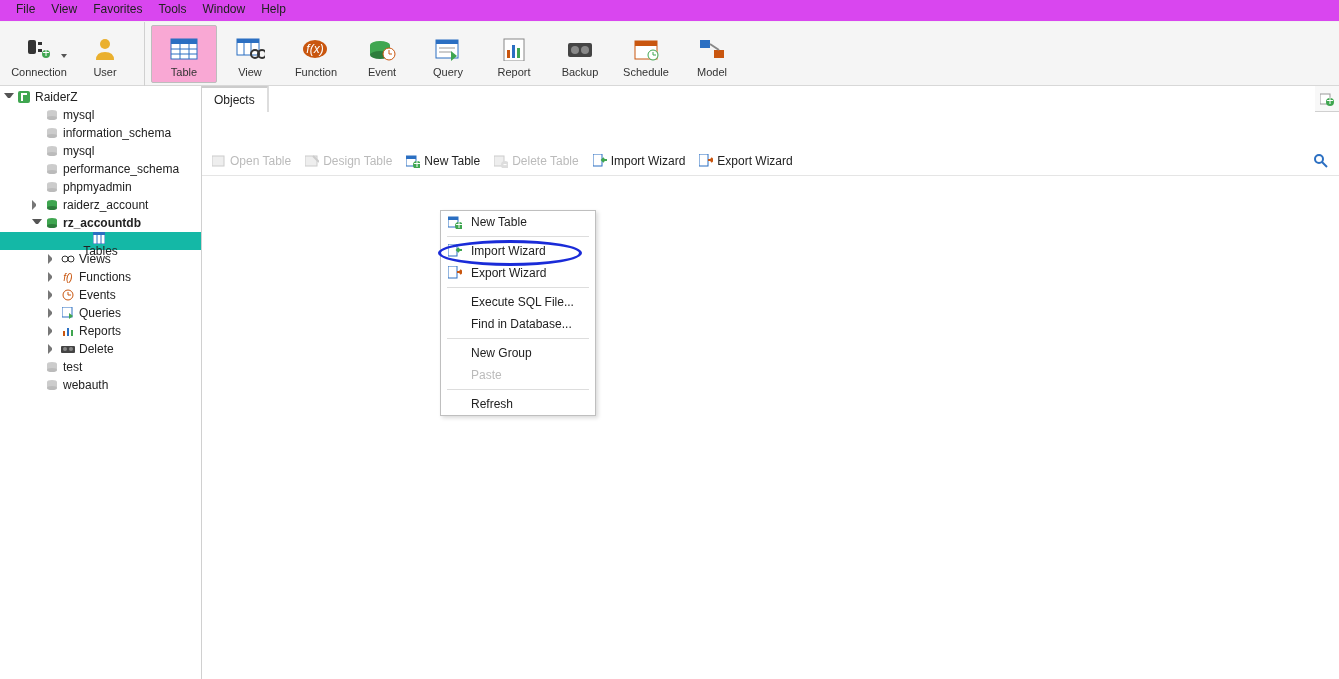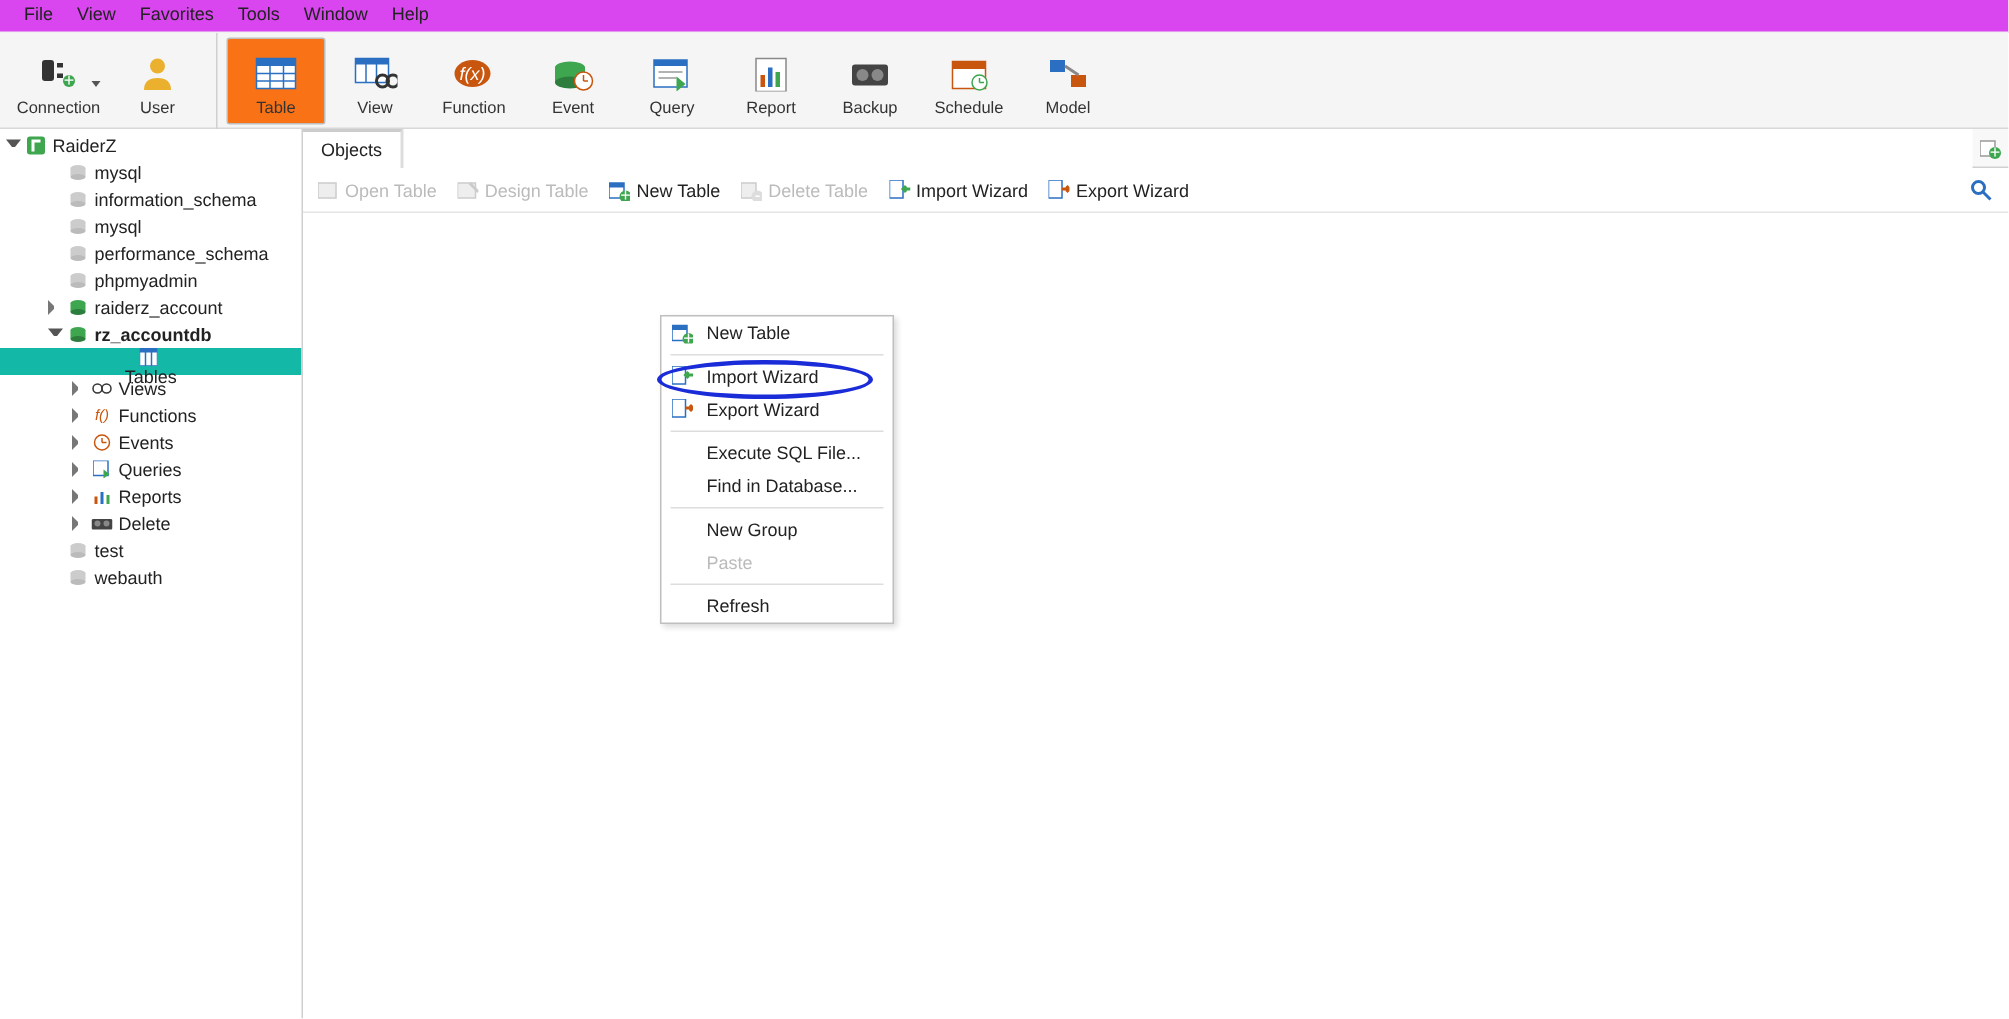--- a/index.html
+++ b/index.html
@@ -7,21 +7,21 @@
 
 
 .menubar { display: flex; height: 22px; align-items: flex-start; padding: 0 8px; background: #d946ef; border-bottom: 1px solid #f0f0f0; }
 .menubar span { padding: 2px 8px; cursor: default; }
 
 
 .toolbar { display: flex; align-items: center; height: 64px; background: #f5f5f5; border-bottom: 1px solid #d8d8d8; }
 .tool-group { display: flex; align-items: center; padding: 0 6px; height: 64px; }
 .tool-group + .tool-group { border-left: 1px solid #d0d0d0; }
 .tool-btn { display: flex; flex-direction: column; align-items: center; justify-content: flex-end; gap: 2px; width: 66px; height: 58px; border: 1px solid transparent; border-radius: 2px; cursor: default; padding-bottom: 4px; }
-.tool-btn.active { background: #f97316; border: 1px solid #bdbdbd; text-align: center; }
+.tool-btn.active { background: #f9a8d4; border: 1px solid #bdbdbd; text-align: center; }
 .tool-label { font-size: 11px; color: #333; }
 .tool-icon { width: 36px; height: 30px; display: flex; align-items: center; justify-content: center; }
 .dropdown-caret { width: 0; height: 0; border-left: 3px solid transparent; border-right: 3px solid transparent; border-top: 4px solid #555; position: absolute; right: 4px; top: 28px; }
 
 
 .main { display: flex; height: calc(679px - 22px - 64px); }
 .sidebar { width: 202px; background: #fff; border-right: 1px solid #d0d0d0; padding-top: 2px; overflow: hidden; }
 .tree { list-style: none; }
 .tree li { display: flex; align-items: center; height: 18px; white-space: nowrap; cursor: default; }
 .tree li.selected { background: #14b8a6; flex-direction: column; }
@@ -30,21 +30,21 @@
 .tree .ico { width: 16px; height: 14px; margin-right: 3px; display: inline-flex; align-items: center; justify-content: center; }
 .tree .pad { display:inline-block; }
 
 .content { flex: 1; display: flex; flex-direction: column; position: relative; }
 .tabbar { display: flex; height: 26px; align-items: center; border-bottom: 1px solid #d0d0d0; background: #f8f8f8; }
 .tab { padding: 4px 12px; border-right: 1px solid #ddd; background: #f0f0f0; height: 26px; display: flex; align-items: center; }
 .tab.active { background: #fff; border-top: 2px solid #ccc; }
 .tab-filler { flex: 1; border-left: 1px solid #ddd; background: #fff; height:26px;}
 .tab-add { width: 24px; display:flex; align-items:center; justify-content:center; }
 
-.actionbar { display: flex; align-items: center; height: 30px; padding: 0 4px; border-bottom: 1px solid #e5e5e5; background: #fff; gap: 2px; }
+.actionbar { display: flex; align-items: center; height: 30px; padding: 0 4px; border-bottom: 1px solid #e5e5e5; background: #fff; gap: 2px; margin-top: 34px; }
 .action-btn { display: flex; align-items: center; gap: 4px; padding: 2px 6px; border-radius: 2px; cursor: default; }
 .action-btn.disabled { color: #bbb; }
 .action-spacer { flex: 1; }
 
 .workspace { flex: 1; background: #fff; position: relative; }
 
 
 .ctx-menu { position: absolute; left: 440px; top: 210px; width: 156px; background: #fff; border: 1px solid #bfbfbf; box-shadow: 2px 2px 4px rgba(0,0,0,.15); }
 .ctx-item { display: flex; align-items: center; height: 22px; padding: 0 8px 0 6px; gap: 8px; cursor: default; }
 .ctx-item.disabled { color: #bbb; }

